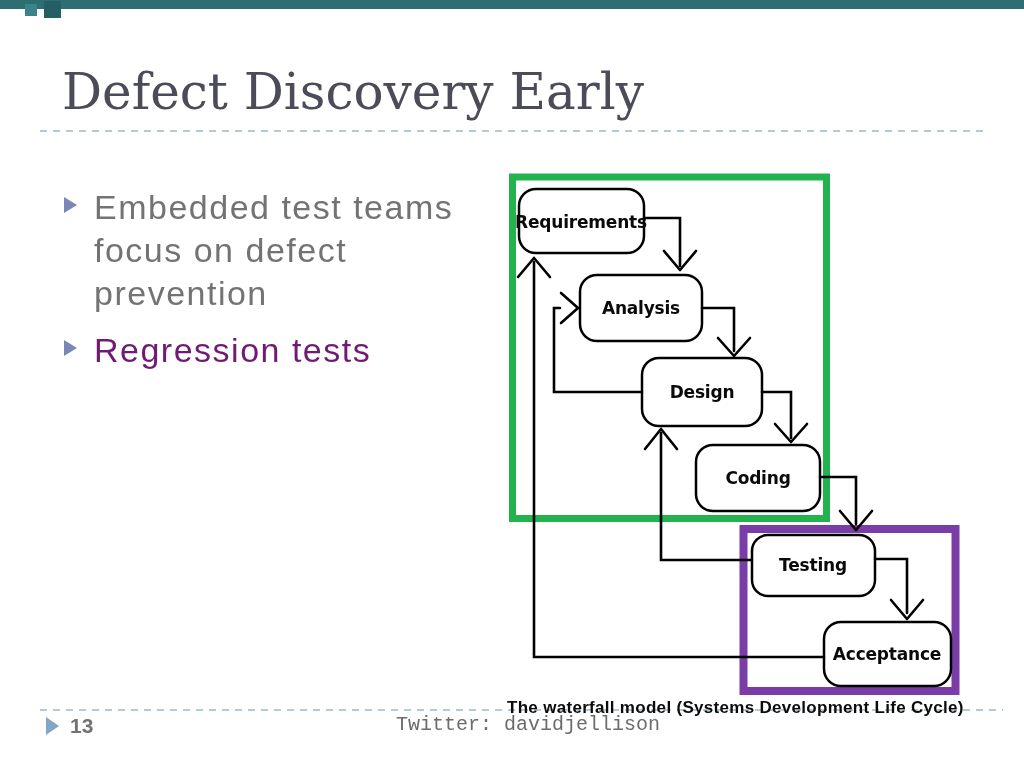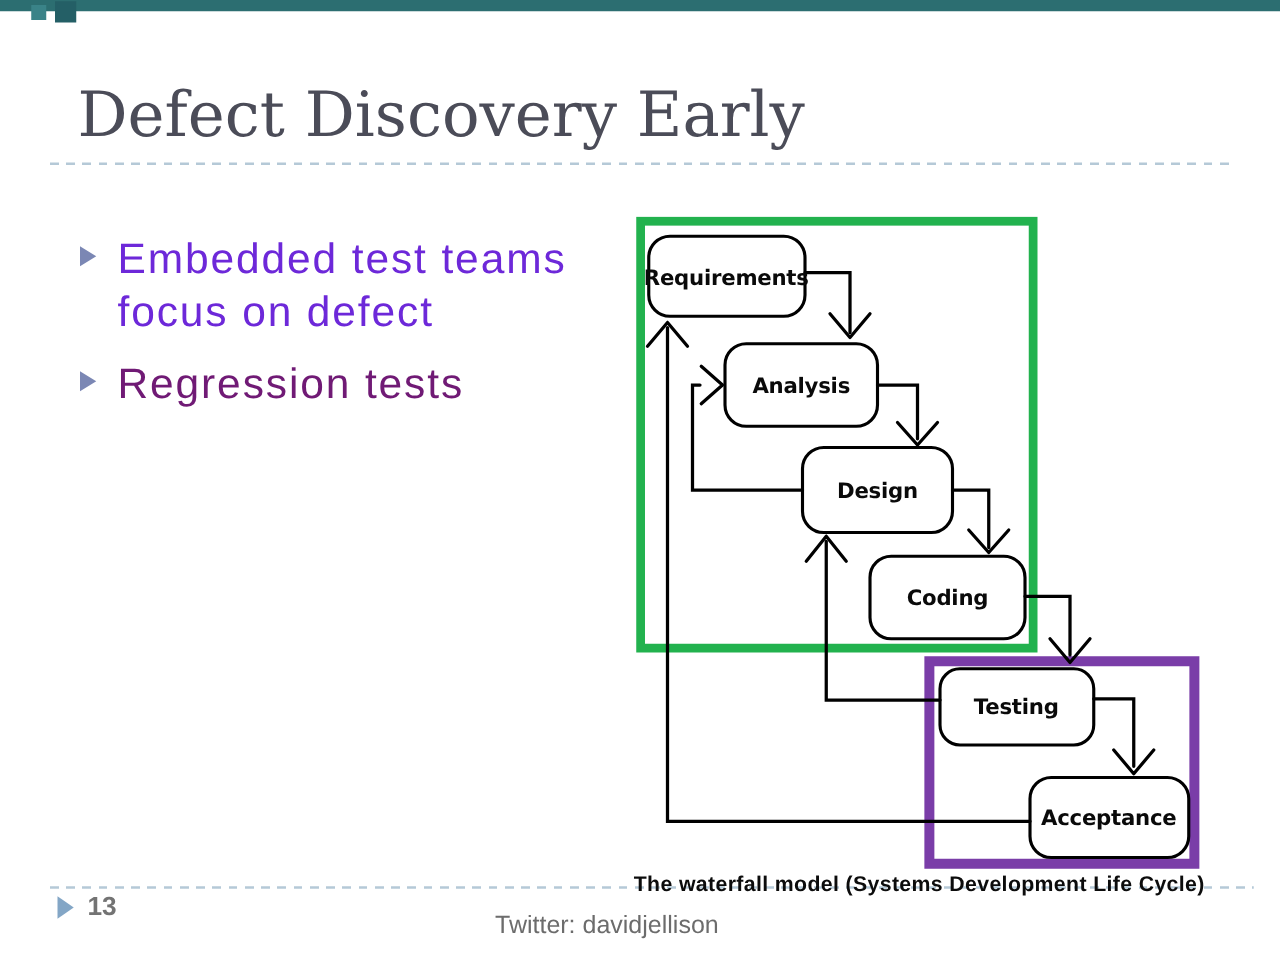--- a/index.html
+++ b/index.html
@@ -24,21 +24,21 @@
   }
 
   
   .bullets{position:absolute;left:64px;top:186px;width:430px;}
   .bullet{display:flex;align-items:flex-start;margin-bottom:14px;}
   .bullet-marker{
     width:0;height:0;flex:0 0 auto;margin:11px 17px 0 0;
     border-left:13px solid #7b87b4;border-top:8.5px solid transparent;border-bottom:8.5px solid transparent;
   }
   .bullet-text{font-size:34px;line-height:43px;letter-spacing:1.5px;}
-  .bullet-green .bullet-text{color:#6d28d9;}
+  .bullet-green .bullet-text{color:#737373;}
   .bullet-purple .bullet-text{color:#701a75;}
 
   
   .diagram-svg{position:absolute;left:0;top:0;z-index:2;}
   .flow-box{fill:#ffffff;stroke:#000000;stroke-width:2.5;}
   .flow-line{fill:none;stroke:#000000;stroke-width:2.6;stroke-linecap:round;}
   .flow-label{
     font-family:"DejaVu Sans","Liberation Sans",sans-serif;
     font-size:17px;font-weight:700;fill:#0a0a0a;text-anchor:middle;letter-spacing:-0.2px;
   }
@@ -52,38 +52,39 @@
   }
   .diagram-caption{
     position:absolute;left:507px;top:698px;z-index:3;
     font-size:17px;font-weight:700;color:#0c0c0c;letter-spacing:0.3px;white-space:nowrap;
   }
   .page-marker{
     position:absolute;left:46px;top:717px;width:0;height:0;
     border-left:13px solid #83a6c6;border-top:9px solid transparent;border-bottom:9px solid transparent;
   }
   .page-number{position:absolute;left:70px;top:714px;font-size:21px;font-weight:700;color:#737373;}
-  .footer-handle{position:absolute;left:396px;top:729px;font-size:20px;color:#6c6c6c;}
+  .footer-handle{position:absolute;left:396px;top:713px;font-size:20px;color:#6c6c6c;font-family:Liberation Mono, monospace;}
 </style>
 </head>
 <body>
 
 <div class="top-bar"></div>
 <div class="top-sq1"></div>
 <div class="top-sq2"></div>
 
 <div class="slide-title">Defect Discovery Early</div>
 <div class="title-rule"></div>
 
 <div class="bullets">
   <div class="bullet bullet-green">
     <div class="bullet-marker"></div>
     <div class="bullet-text">
       <div>Embedded test teams</div>
       <div>focus on defect</div>
+      <div>prevention</div>
     </div>
   </div>
   <div class="bullet bullet-purple">
     <div class="bullet-marker"></div>
     <div class="bullet-text">
       <div>Regression tests</div>
     </div>
   </div>
 </div>
 

